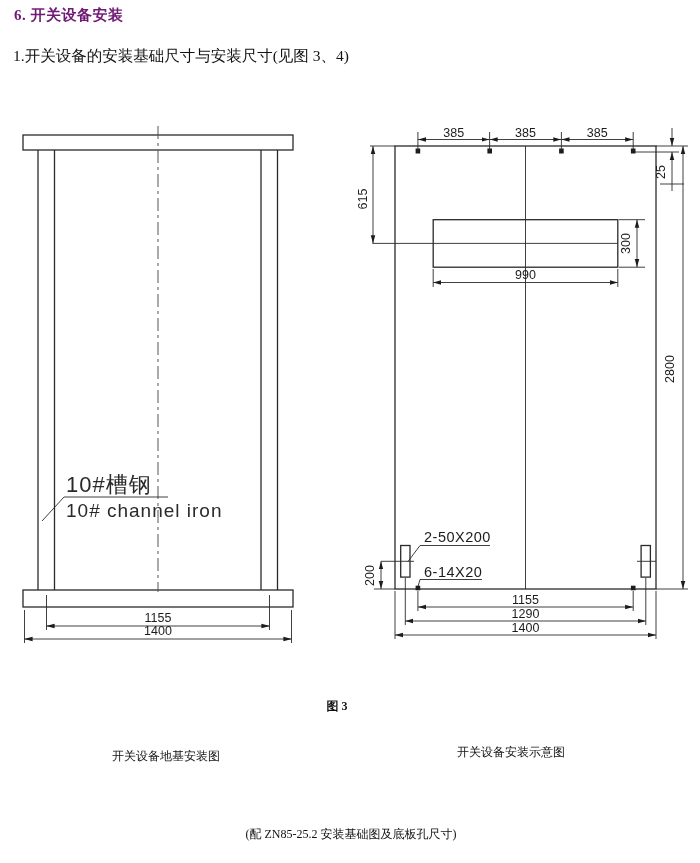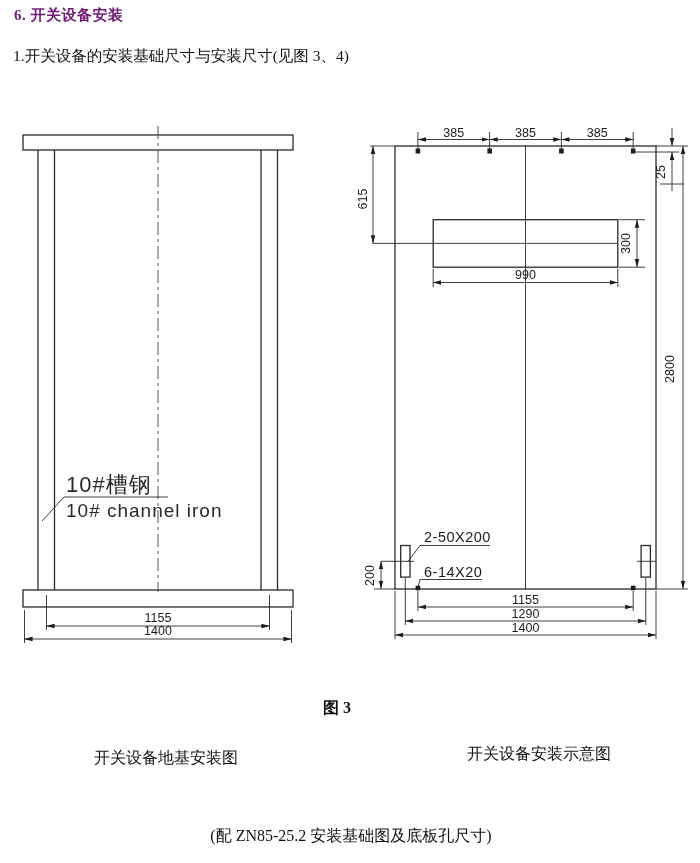--- a/index.html
+++ b/index.html
@@ -1,21 +1,21 @@
 <!DOCTYPE html>
 <html><head>
 <meta charset="utf-8">
 <style>
   html,body{margin:0;padding:0;}
   body{width:700px;height:863px;background:#ffffff;position:relative;overflow:hidden;
        font-family:"Liberation Serif",serif;color:#111;}
   .abs{position:absolute;}
   .title{font-size:15px;font-weight:bold;letter-spacing:.5px;}
   .intro{font-size:15.5px;}
-  .cap{font-size:16px;text-align:center;white-space:nowrap;}
+  .cap{font-size:12px;text-align:center;white-space:nowrap;}
   .figlab{font-weight:bold;}
   svg text{font-family:"Liberation Sans",sans-serif;fill:#1c1c1c;}
   .dim{font-size:12.5px;}
   .dimlg{font-size:14.5px;letter-spacing:.5px;}
   .cad{font-size:22px;fill:#2a2a2a;letter-spacing:1px;}
   .cad2{font-size:19px;fill:#2a2a2a;letter-spacing:1px;}
   .ln{stroke:#2a2a2a;stroke-width:1.3;fill:none;}
   .thin{stroke:#2a2a2a;stroke-width:0.9;fill:none;}
   .cl{stroke:#555;stroke-width:1;fill:none;stroke-dasharray:13 4 3 4;}
   .bolt{fill:#1c1c1c;stroke:none;}
@@ -176,15 +176,15 @@
       <line class="thin" x1="395" y1="635" x2="656" y2="635" marker-start="url(#arr)" marker-end="url(#arr)"></line>
       <text class="dim" x="525.5" y="631.5" text-anchor="middle">1400</text>
     </g>
   </g>
 </svg>
 
 <div class="abs cap figlab" style="left:287px;top:698px;width:100px;">图 3</div>
 
 <div class="abs cap" style="left:66px;top:748px;width:200px;">开关设备地基安装图</div>
 
-<div class="abs cap" style="left:411px;top:744px;width:200px;text-align:right;">开关设备安装示意图</div>
+<div class="abs cap" style="left:411px;top:744px;width:200px;">开关设备安装示意图</div>
 
 <div class="abs cap" style="left:151px;top:826px;width:400px;">(配 ZN85-25.2  安装基础图及底板孔尺寸)</div>
 
 </body></html>

